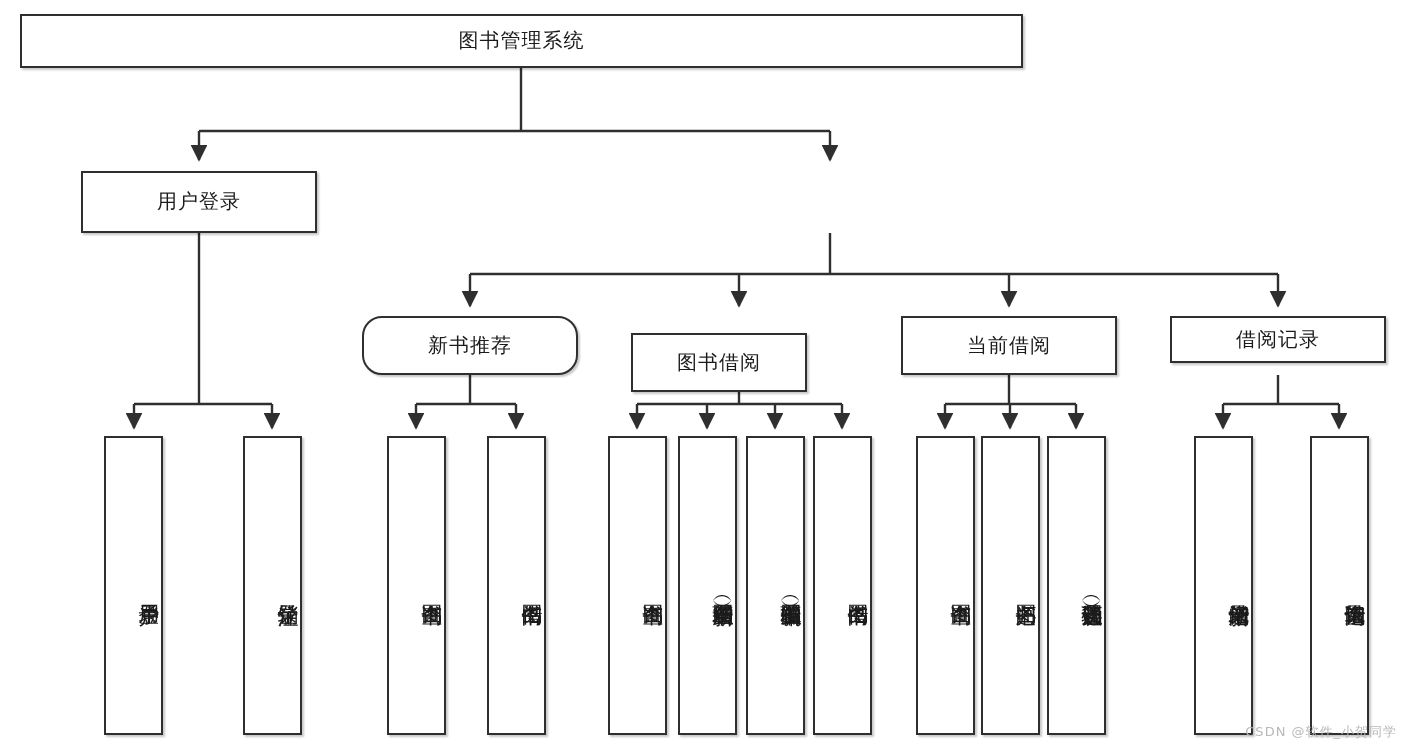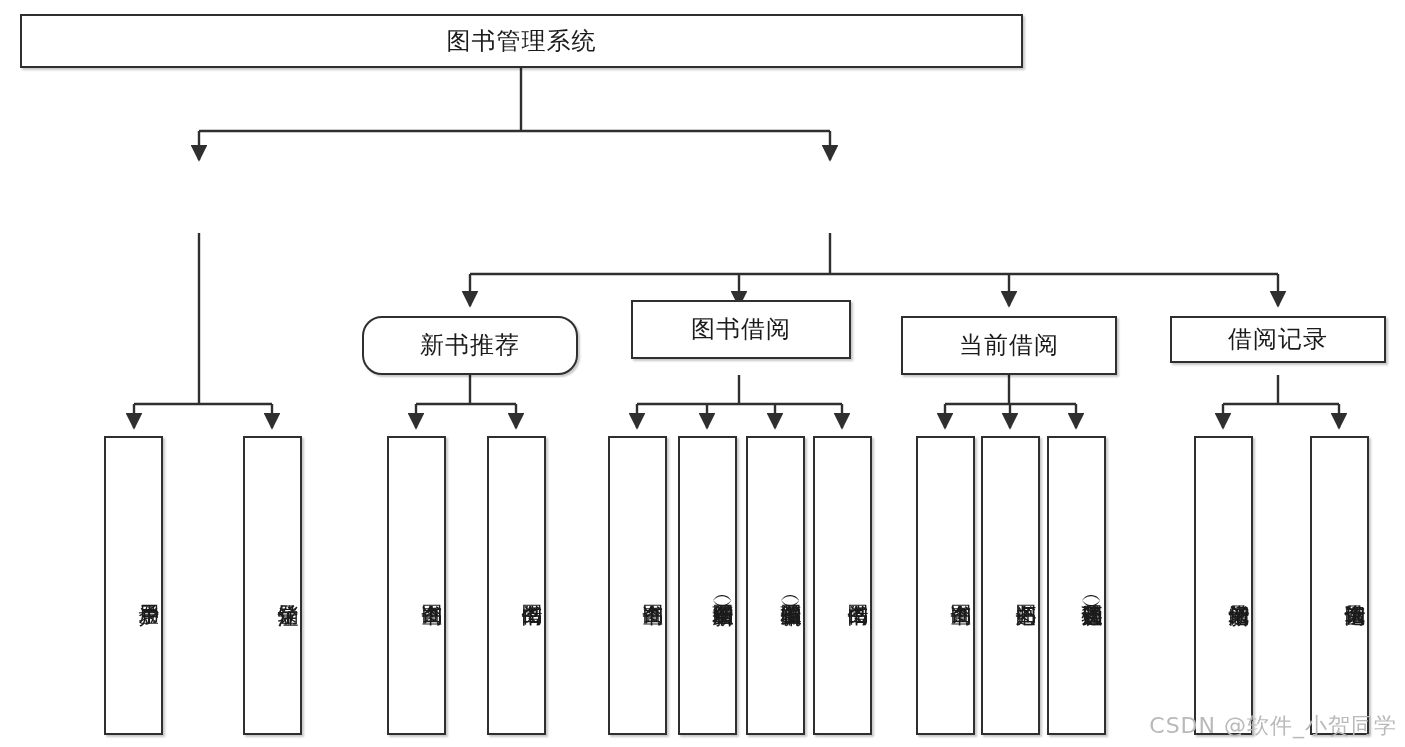--- a/index.html
+++ b/index.html
@@ -21,21 +21,21 @@
     background:#ffffff;
     border:2px solid #2f2f2f;
     box-shadow:2px 2px 2px rgba(0,0,0,0.22);
     display:flex;
     align-items:center;
     justify-content:center;
     color:#1b1b1b;
     line-height:1.18;
   }
   .node-h{
-    font-size:24px;
+    font-size:20px;
     letter-spacing:1px;
     white-space:nowrap;
   }
   .node-v{
     font-size:21px;
     letter-spacing:0px;
     writing-mode:vertical-rl;
     text-orientation:upright;
     padding-top:4px;
     align-items:flex-start;
@@ -44,21 +44,21 @@
   }
   .node-v.top-align{align-items:flex-start;}
   .edges{
     position:absolute;left:0;top:0;
     width:1405px;height:747px;
     pointer-events:none;
   }
   .watermark{
     position:absolute;
     right:8px;bottom:6px;
-    font-size:22px;
+    font-size:13px;
     color:#b9b9b9;
     letter-spacing:1px;
     white-space:nowrap;
     font-family:"DejaVu Sans","Liberation Sans",sans-serif;
   }
 </style>
 </head>
 <body>
 
 <div id="diagram">
@@ -110,25 +110,28 @@
       <path d="M 1223 404 L 1339 404"></path>
       <path d="M 1223 404 L 1223 428" marker-end="url(#arrow)"></path>
       <path d="M 1339 404 L 1339 428" marker-end="url(#arrow)"></path>
     </g>
   </svg>
 
   <div class="node node-h" style="left:20px;top:14px;width:1003px;height:54px;">
     <span>图书管理系统</span>
   </div>
 
+  <div class="node node-h" style="left:81px;top:171px;width:236px;height:62px;">
+    <span>用户登录</span>
+  </div>
 
   <div class="node node-h" style="left:362px;top:316px;width:216px;height:59px;border-radius:20px;">
     <span>新书推荐</span>
   </div>
-  <div class="node node-h" style="left:631px;top:300px;width:220px;height:59px;">
+  <div class="node node-h" style="left:631px;top:333px;width:176px;height:59px;">
     <span>图书借阅</span>
   </div>
   <div class="node node-h" style="left:901px;top:316px;width:216px;height:59px;">
     <span>当前借阅</span>
   </div>
   <div class="node node-h" style="left:1170px;top:316px;width:216px;height:47px;">
     <span>借阅记录</span>
   </div>
 
   <div class="node node-v" style="left:104px;top:436px;width:59px;height:299px;">

